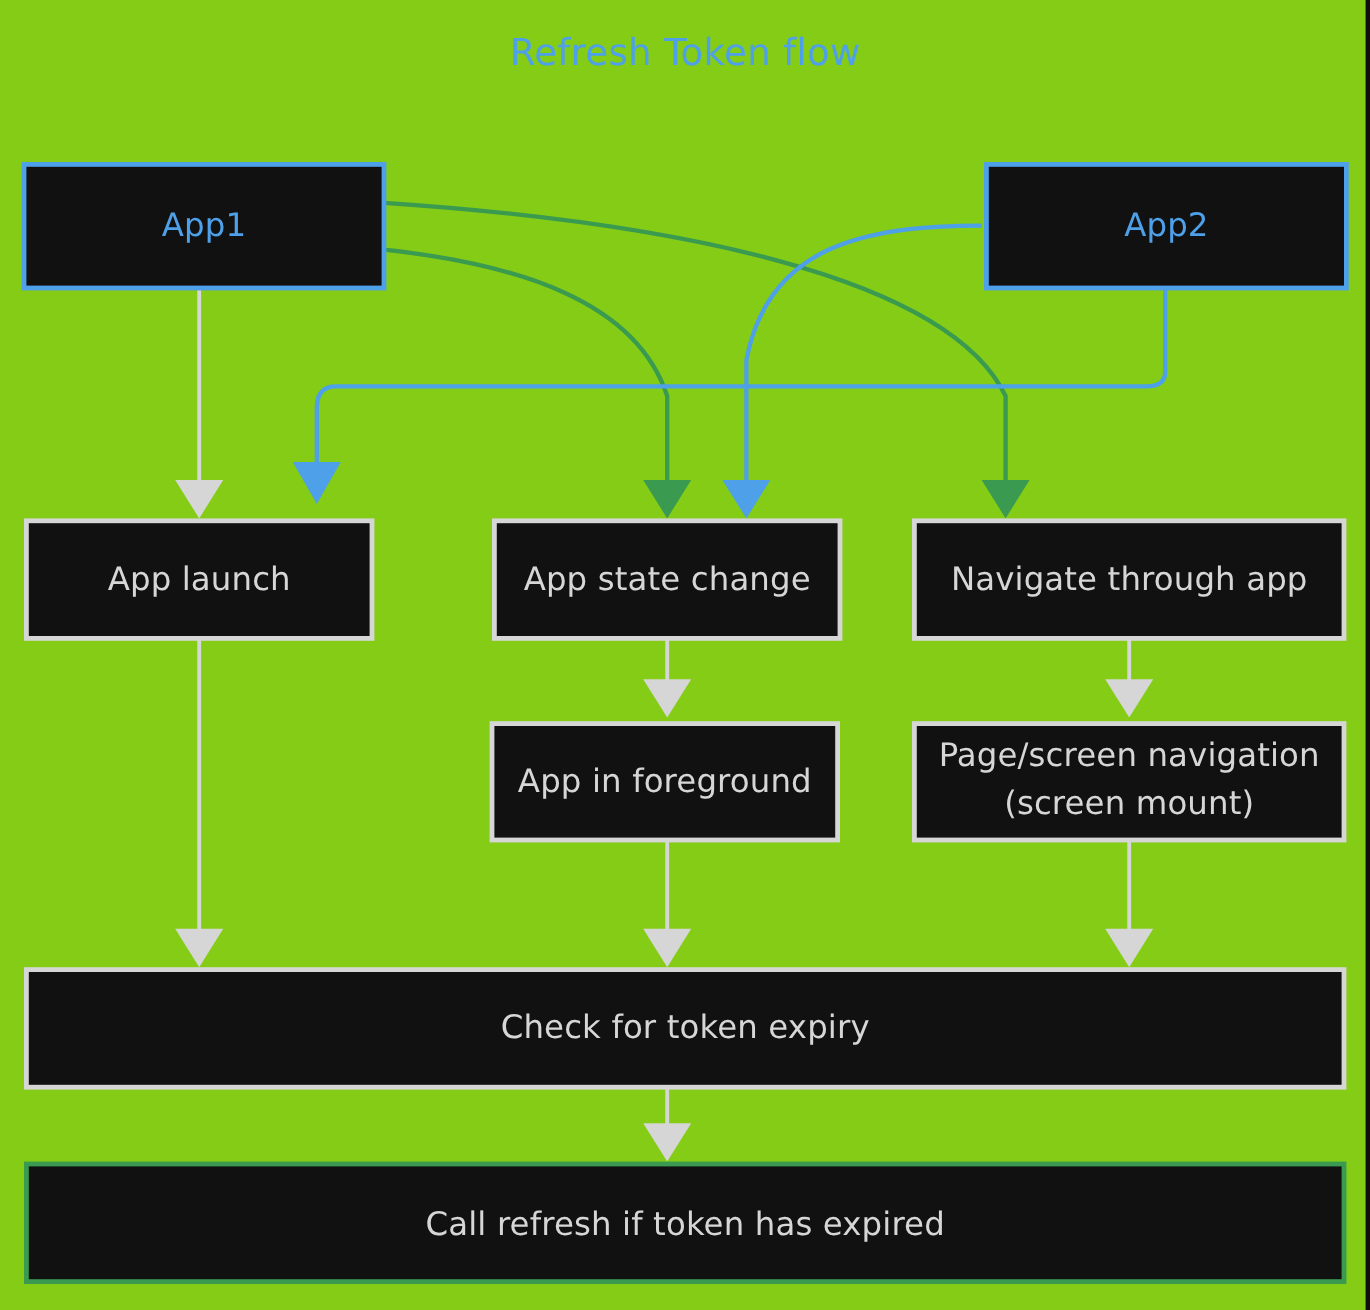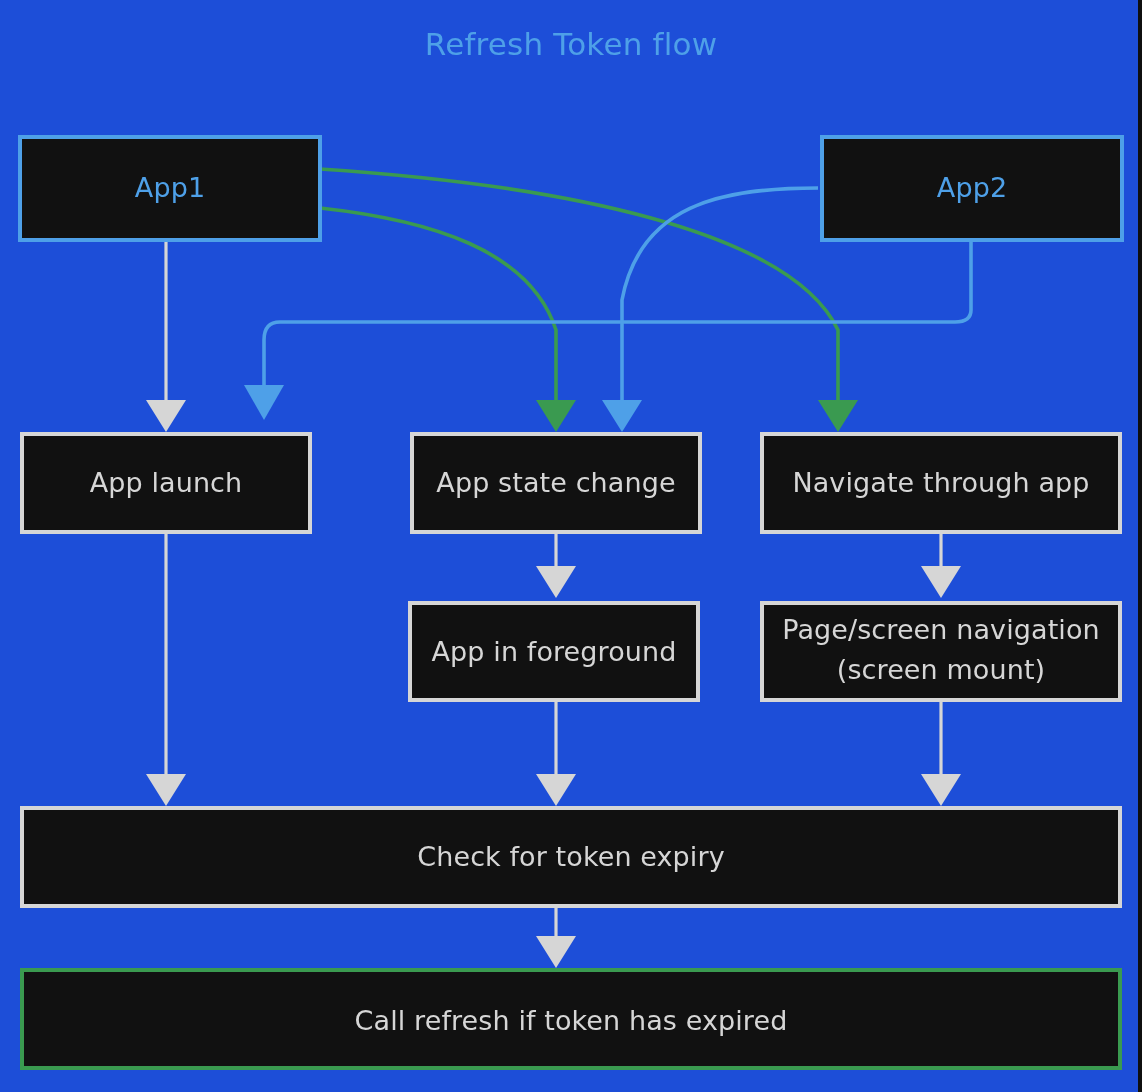--- a/index.html
+++ b/index.html
@@ -7,21 +7,21 @@
     padding: 0;
     background: #0f0f0f;
   }
   body {
     font-family: "DejaVu Sans", "Liberation Sans", sans-serif;
   }
   #stage {
     position: relative;
     width: 1138px;
     height: 1092px;
-    background: #1d4ed8;
+    background: #84cc16;
     overflow: hidden;
   }
   #diagram-svg {
     position: absolute;
     left: 0;
     top: 0;
     width: 1142px;
     height: 1092px;
   }
   .node-label {

